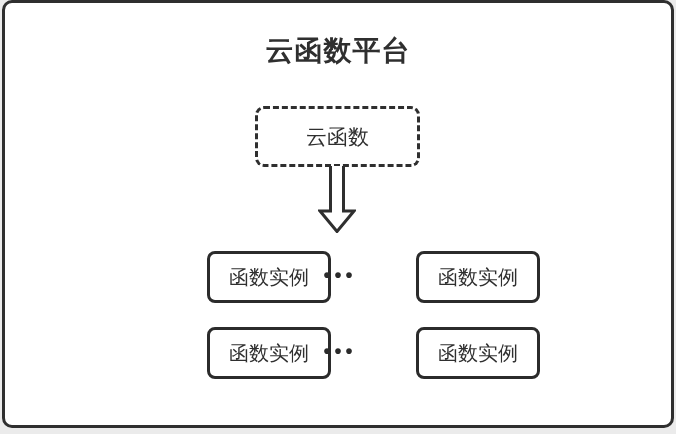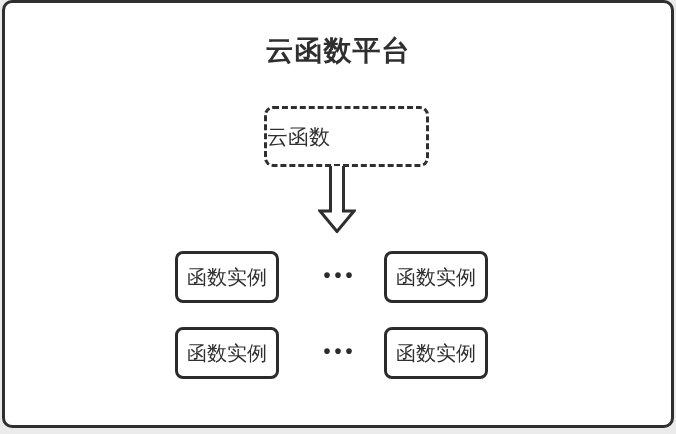--- a/index.html
+++ b/index.html
@@ -32,53 +32,55 @@
     top: 32px;
     width: 676px;
     text-align: center;
     font-size: 28px;
     font-weight: bold;
     color: #2f2f2f;
     letter-spacing: 1px;
   }
   .dashed-node {
     position: absolute;
-    left: 264px;
+    left: 255px;
     top: 106px;
     width: 165px;
     height: 61px;
     box-sizing: border-box;
     border: 3px dashed #2f2f2f;
     border-radius: 9px;
     background: #ffffff;
     display: flex;
     align-items: center;
+    justify-content: center;
   }
   .dashed-node .label {
     font-size: 21px;
     color: #2f2f2f;
   }
   .down-arrow {
     position: absolute;
     left: 318px;
     top: 166px;
     width: 38px;
     height: 67px;
   }
   .instance-node {
     position: absolute;
-    width: 104px;
+    width: 124px;
     height: 52px;
     box-sizing: border-box;
     border: 3px solid #2b2b2b;
     border-radius: 8px;
     background: #ffffff;
     display: flex;
     align-items: center;
     justify-content: center;
+    margin-left: 32px;
   }
   .instance-node .label {
     font-size: 20px;
     color: #2f2f2f;
   }
   .row1-left  { left: 175px; top: 251px; }
   .row1-right { left: 384px; top: 251px; }
   .row2-left  { left: 175px; top: 327px; }
   .row2-right { left: 384px; top: 327px; }
   .dots {

